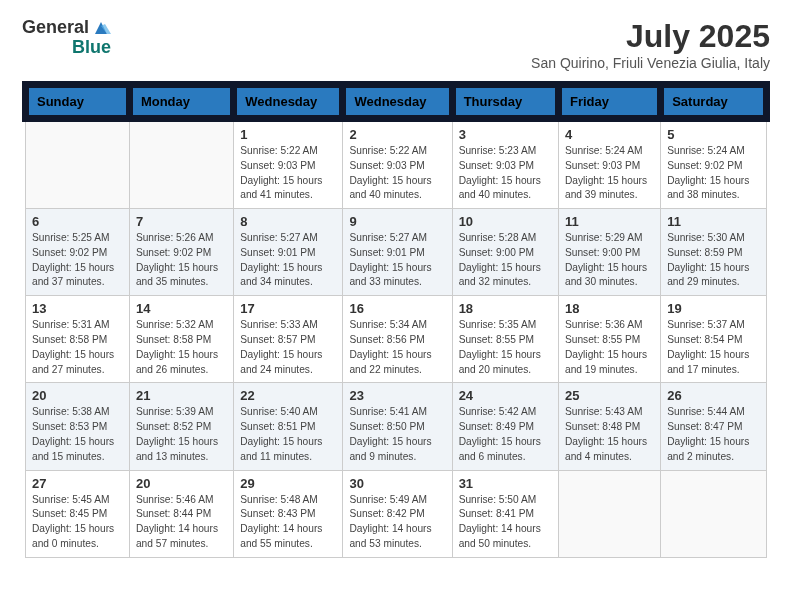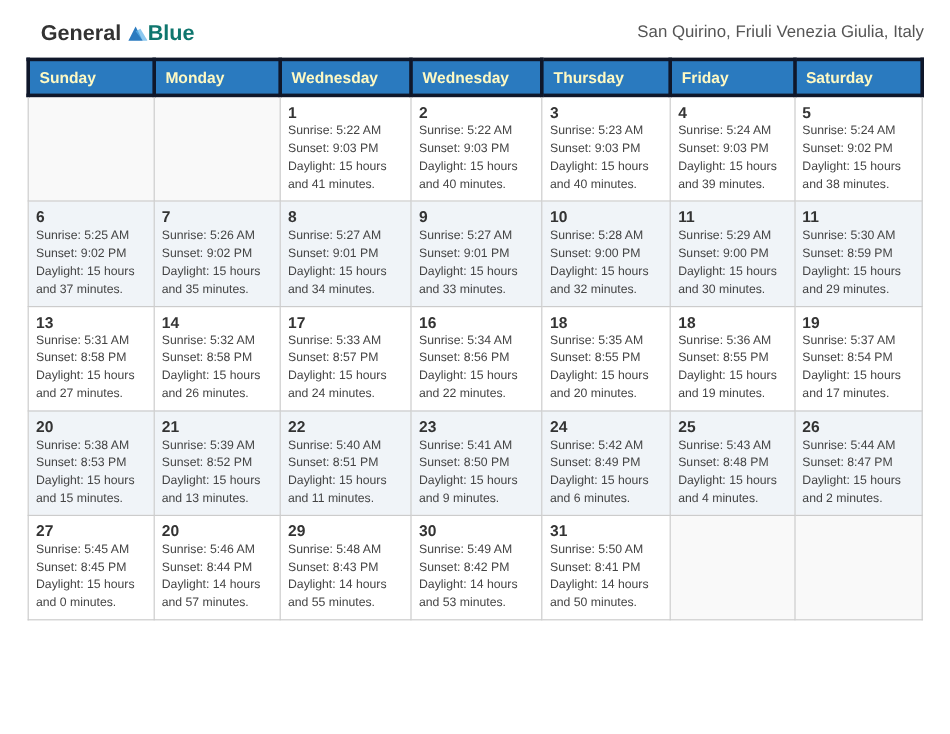--- a/index.html
+++ b/index.html
@@ -35,25 +35,25 @@
       margin-left: 12px;
     }
     .calendar {
       width: 100%;
       border-collapse: collapse;
       margin: 6px 12px;
       width: calc(100% - 24px);
     }
     .calendar th {
       background-color: #2a7abf;
-      color: #fef9c3;
+      color: #000000;
       text-align: left;
       padding: 6px 8px;
       font-size: 13px;
-      border: 3px solid #0f172a;
+      border: 7px solid #0f172a;
     }
     .calendar td {
       border: 1px solid #ccc;
       vertical-align: top;
       padding: 5px 6px;
       font-size: 10.5px;
       color: #333;
       width: 113px;
       min-height: 80px;
       height: 85px;
@@ -74,29 +74,30 @@
     }
     .row-alt td {
       background-color: #f0f4f8;
     }
   </style>
 </head>
 <body>
 
 <div class="header">
   <div class="logo">
-    <div style="display:flex;align-items:flex-end;margin-left:12px;">
+    <div style="display:flex;flex-direction:column;align-items:flex-end;">
       <span style="font-size:18px;font-weight:bold;color:#333;line-height:1.1;">General<svg style="display:inline;vertical-align:middle;margin-left:2px;" width="20" height="20" viewBox="0 0 20 20">
             <polygon points="4,16 10,4 16,16" fill="#2a7abf"></polygon>
             <polygon points="10,8 16,16 20,16 14,6" fill="#5ab0e8" opacity="0.7"></polygon>
           </svg></span>
       <span style="font-size:18px;font-weight:bold;color:#0f766e;line-height:1.1;">Blue</span>
     </div>
   </div>
   <div class="title-area">
+    <div class="month-title">July 2025</div>
     <div class="location-title">San Quirino, Friuli Venezia Giulia, Italy</div>
   </div>
 </div>
 
 <table class="calendar">
   <thead>
     <tr>
     <th>Sunday</th>
         <th>Monday</th>
         <th>Wednesday</th>

